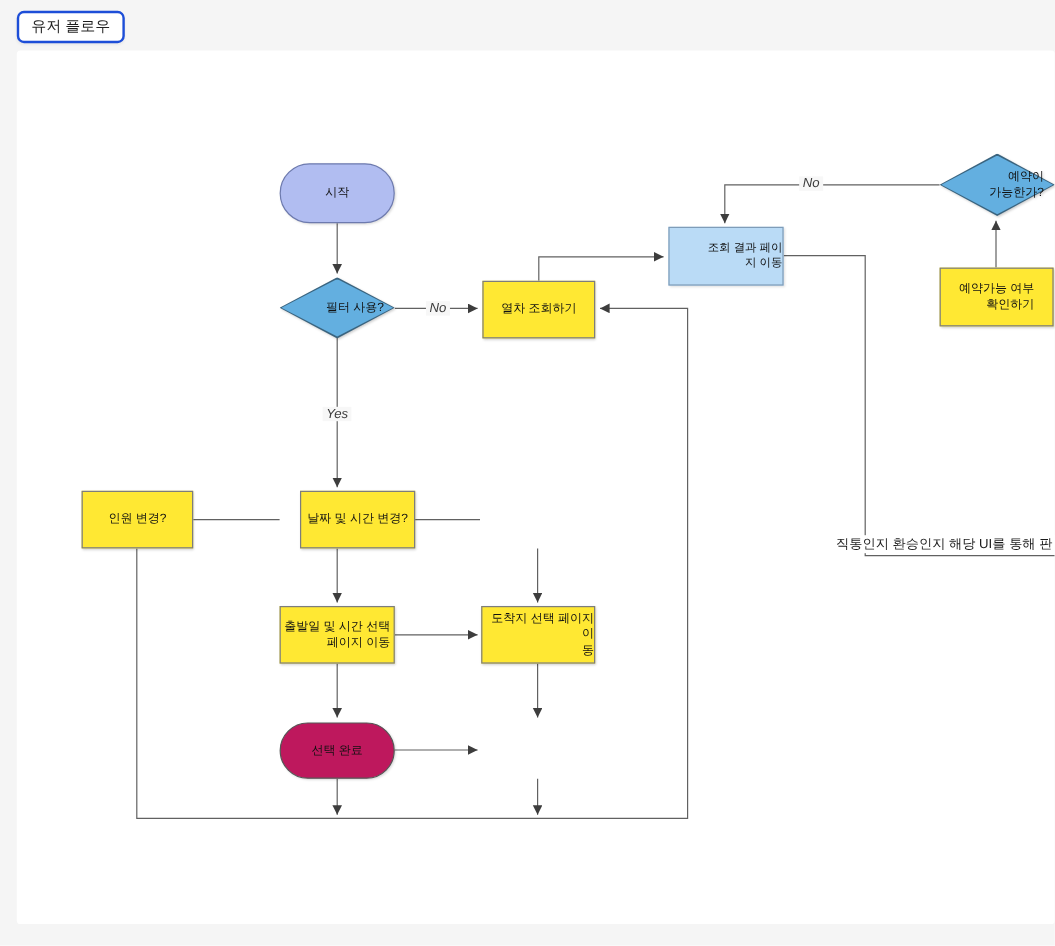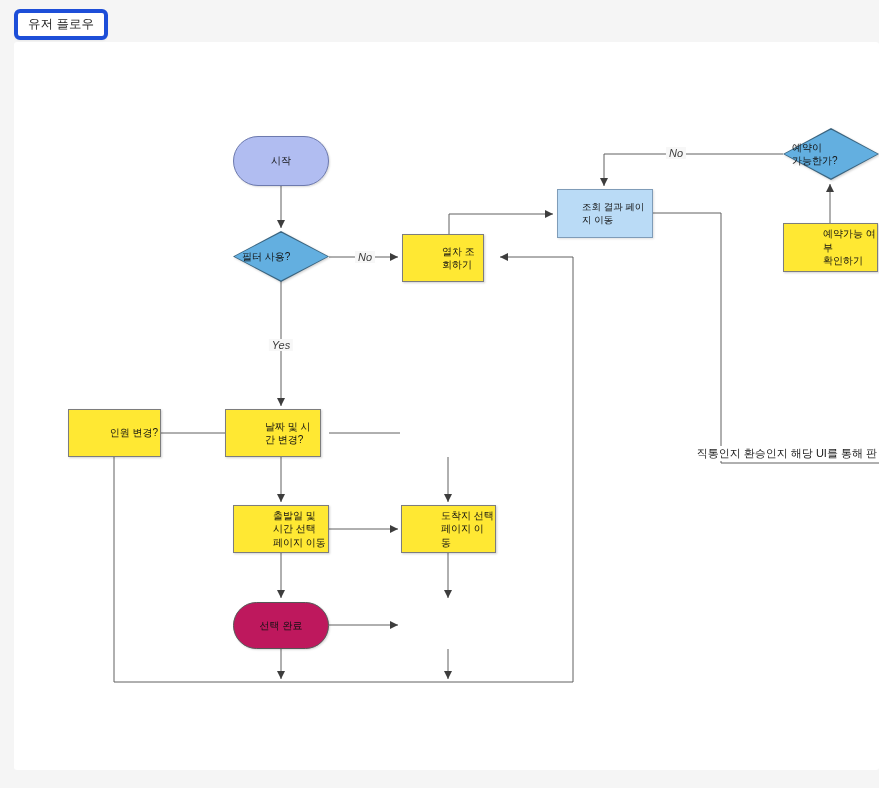--- a/index.html
+++ b/index.html
@@ -8,42 +8,42 @@
     background:#f5f5f5;
     font-family:"Liberation Sans","DejaVu Sans",sans-serif;
     color:#1a1a1a;
   }
   #app{position:absolute;inset:0;}
 
   
   .topbar{position:absolute;left:0;top:0;width:879px;height:42px;background:#f5f5f5;}
   .tab-chip{
     position:absolute;left:14px;top:9px;
-    background:#ffffff;border:4px solid #1d4ed8;border-radius:6px;
+    background:#ffffff;border:2px solid #1d4ed8;border-radius:6px;
     padding:4px 10px;font-size:12.5px;line-height:15px;color:#1f1f1f;
     box-shadow:0 1px 2px rgba(0,0,0,0.05);cursor:pointer;white-space:nowrap;
   }
 
   
   .canvas{
     position:absolute;left:14px;top:42px;width:865px;height:728px;
     background:#ffffff;border-radius:3px;
   }
 
   
   .layer{position:absolute;inset:0;}
   svg.edges{position:absolute;left:0;top:0;}
 
   
   .n{
     position:absolute;display:flex;align-items:center;justify-content:center;
-    text-align:left;font-size:10px;line-height:1.35;color:#111;
+    text-align:right;font-size:10px;line-height:1.35;color:#111;
     white-space:pre-line;box-sizing:border-box;cursor:pointer;
   }
-  .rect-yellow{background:#ffe833;border:1px solid #7d7d7d;box-shadow:1px 1px 2px rgba(0,0,0,0.18);padding-left:39px;}
+  .rect-yellow{background:#ffe833;border:1px solid #7d7d7d;box-shadow:1px 1px 2px rgba(0,0,0,0.18);}
   .rect-blue{background:#badbf6;border:1px solid #7f9cb8;box-shadow:1px 1px 2px rgba(0,0,0,0.12);}
   .pill-purple{background:#b1bdf1;border:1px solid #6d7aae;border-radius:26px;box-shadow:1px 1px 2px rgba(0,0,0,0.15);}
   .pill-yellow{background:#be185d;border:1px solid #565656;border-radius:25px;box-shadow:1px 1px 2px rgba(0,0,0,0.15);}
   .fs9{font-size:9.5px;padding-left:24px;}
 
   
   .diamond{background:none;border:none;filter:drop-shadow(1px 1px 1px rgba(0,0,0,0.2));}
   .d-border,.d-fill{position:absolute;clip-path:polygon(50% 0,100% 50%,50% 100%,0 50%);}
   .d-border{inset:0;background:#3a647f;}
   .d-fill{inset:1.5px;background:#63afe0;}
@@ -101,37 +101,37 @@
     </svg>
 
     <div class="n pill-purple" style="left:233px;top:136px;width:96px;height:50px">시작</div>
 
     <div class="n diamond" style="left:233px;top:231px;width:96px;height:51px">
       <div class="d-border"></div>
       <div class="d-fill"></div>
       <span class="d-label">필터 사용?</span>
     </div>
 
-    <div class="n rect-yellow" style="left:402px;top:234px;width:82px;height:48px">열차 조회하기</div>
+    <div class="n rect-yellow" style="left:402px;top:234px;width:94px;height:48px">열차 조회하기</div>
 
     <div class="n rect-blue fs9" style="left:557px;top:189px;width:96px;height:49px">조회 결과 페이지 이동</div>
 
     <div class="n diamond" style="left:783px;top:128px;width:96px;height:52px">
       <div class="d-border"></div>
       <div class="d-fill"></div>
       <span class="d-label">예약이
 가능한가?</span>
     </div>
 
     <div class="n rect-yellow" style="left:783px;top:223px;width:95px;height:49px">예약가능 여부
 확인하기</div>
 
     <div class="n rect-yellow" style="left:68px;top:409px;width:93px;height:48px">인원 변경?</div>
 
-    <div class="n rect-yellow" style="left:225px;top:409px;width:96px;height:48px">날짜 및 시간 변경?</div>
+    <div class="n rect-yellow" style="left:250px;top:409px;width:96px;height:48px">날짜 및 시간 변경?</div>
 
 
     <div class="n rect-yellow" style="left:233px;top:505px;width:96px;height:48px">출발일 및 시간 선택
 페이지 이동</div>
 
     <div class="n rect-yellow" style="left:401px;top:505px;width:95px;height:48px">도착지 선택 페이지 이
 동</div>
 
     <div class="n pill-yellow" style="left:233px;top:602px;width:96px;height:47px">선택 완료</div>
 

